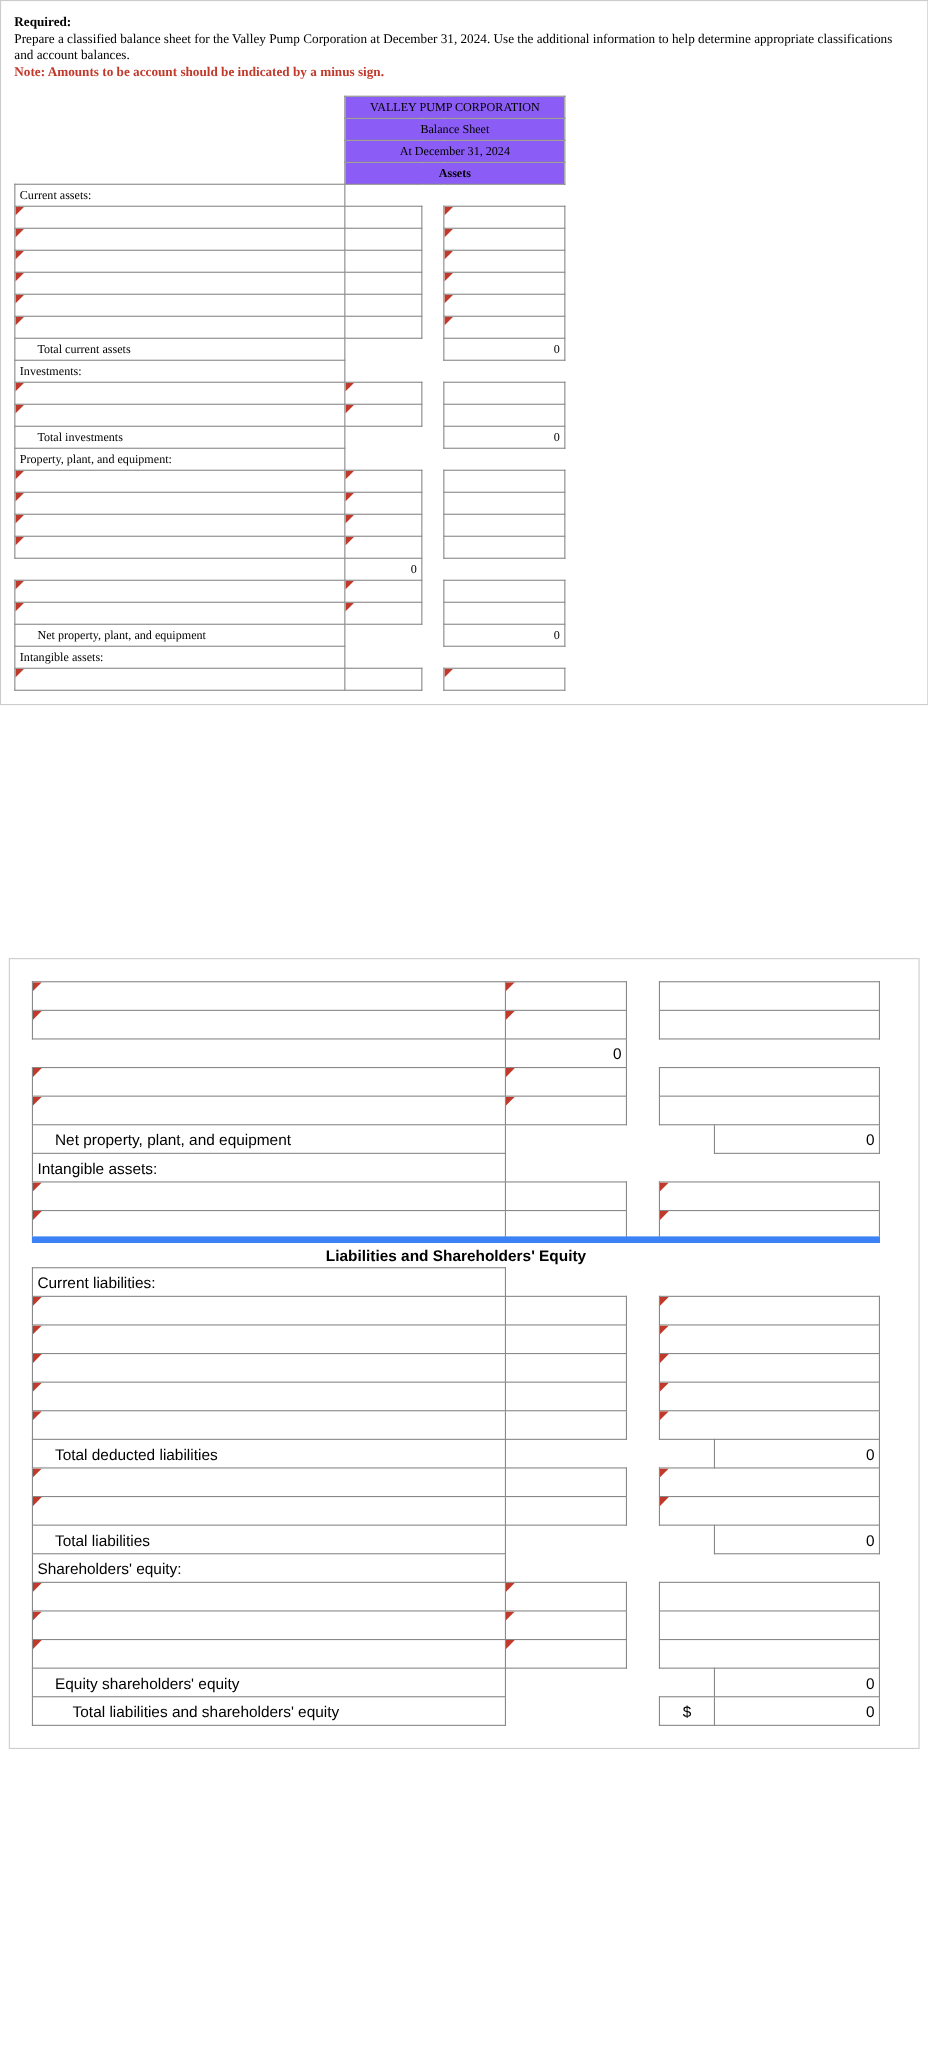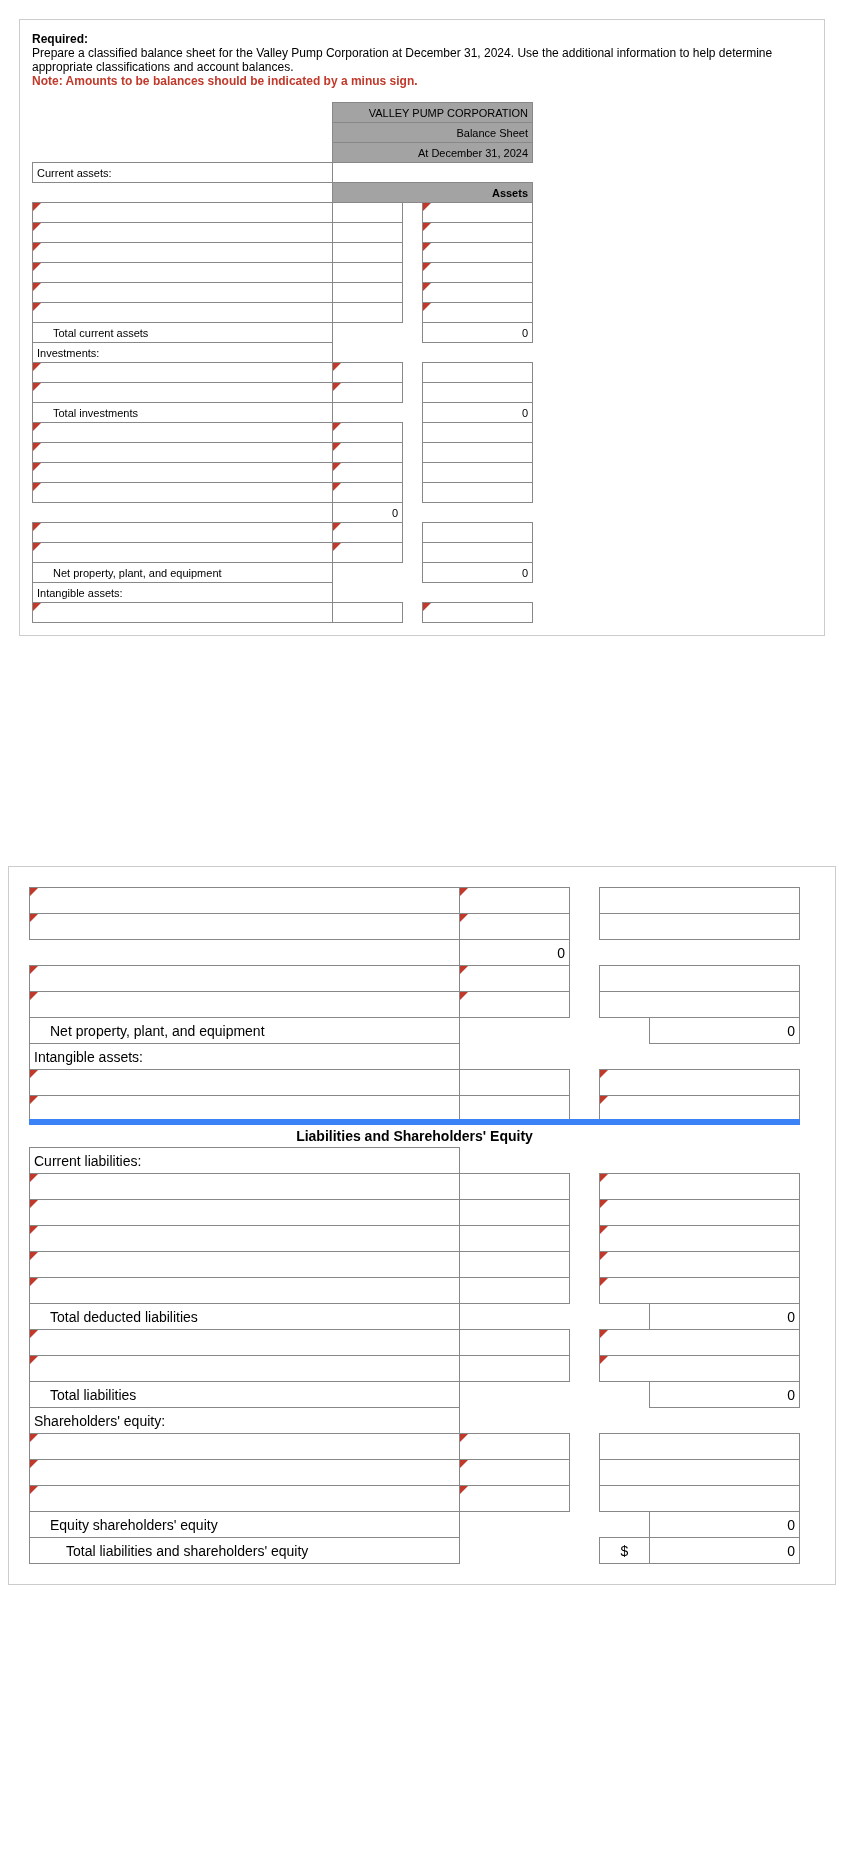--- a/index.html
+++ b/index.html
@@ -1,41 +1,41 @@
 <!DOCTYPE html>
 <html><head>
 <meta charset="utf-8">
 <style>
   * { box-sizing: border-box; }
   body { margin:0; padding:0; font-family: Arial, sans-serif; background:#fff; font-size:11px; color:#000; }
-  .card { border:1px solid #ccc; margin:19px; padding:12px; }
+  .card { border:1px solid #ccc; margin:0; padding:12px;font-family:Liberation Serif, serif; }
   .req-head { font-weight:bold; font-size:12px; }
   .req-body { font-size:12px; }
   .note { color:#c0392b; font-weight:bold; font-size:12px; }
   table { border-collapse: collapse; table-layout: fixed; }
   td { border:1px solid #888; padding:2px 4px; height:20px; overflow:hidden; white-space:nowrap; }
-  .hdr { background:#a3a3a3; text-align:right; font-weight:normal; }
+  .hdr { background:#8b5cf6; text-align:center; font-weight:normal; }
   .indent1 { padding-left:20px; }
   .indent2 { padding-left:36px; }
   .noborder { border:none; }
   .r { text-align:right; }
   .c { text-align:center; }
   .dd { position:relative; }
   .dd::after { content:""; position:absolute; left:0; top:0; width:0; height:0; border-top:8px solid #c0392b; border-right:8px solid transparent; }
   
   .card2 { border:1px solid #ccc; margin:8px; margin-top:230px; padding:20px; }
   .t2 td { font-size:14px; height:26px; }
 </style>
 </head>
 <body>
 
 <div class="card">
   <div class="req-head">Required:</div>
   <div class="req-body">Prepare a classified balance sheet for the Valley Pump Corporation at December 31, 2024. Use the additional information to help determine appropriate classifications and account balances.</div>
-  <div class="note">Note: Amounts to be balances should be indicated by a minus sign.</div>
+  <div class="note">Note: Amounts to be account should be indicated by a minus sign.</div>
 
   <table style="width:500px; margin-top:14px;">
     <colgroup>
       <col style="width:300px">
         <col style="width:70px">
         <col style="width:20px">
         <col style="width:110px">
     </colgroup>
     <tbody>
         <tr>
@@ -44,30 +44,30 @@
         </tr>
     <tr>
           <td class="noborder"></td>
           <td colspan="3" class="hdr">Balance Sheet</td>
         </tr>
     <tr>
           <td class="noborder"></td>
           <td colspan="3" class="hdr">At December 31, 2024</td>
         </tr>
     <tr>
+          <td class="noborder"></td>
+          <td colspan="3" class="hdr" style="font-weight:bold">Assets</td>
+        </tr>
+    <tr>
           <td>Current assets:</td>
           <td class="noborder"></td>
           <td class="noborder"></td>
           <td class="noborder"></td>
         </tr>
     <tr>
-          <td class="noborder"></td>
-          <td colspan="3" class="hdr" style="font-weight:bold">Assets</td>
-        </tr>
-    <tr>
           <td class="dd"></td>
           <td></td>
           <td class="noborder"></td>
           <td class="dd"></td>
         </tr>
     <tr>
           <td class="dd"></td>
           <td></td>
           <td class="noborder"></td>
           <td class="dd"></td>
@@ -118,20 +118,26 @@
           <td class="dd"></td>
           <td class="dd"></td>
           <td class="noborder"></td>
           <td></td>
         </tr>
     <tr>
           <td class="indent1">Total investments</td>
           <td class="noborder"></td>
           <td class="noborder"></td>
           <td class="r">0</td>
+        </tr>
+    <tr>
+          <td>Property, plant, and equipment:</td>
+          <td class="noborder"></td>
+          <td class="noborder"></td>
+          <td class="noborder"></td>
         </tr>
     <tr>
           <td class="dd"></td>
           <td class="dd"></td>
           <td class="noborder"></td>
           <td></td>
         </tr>
     <tr>
           <td class="dd"></td>
           <td class="dd"></td>

